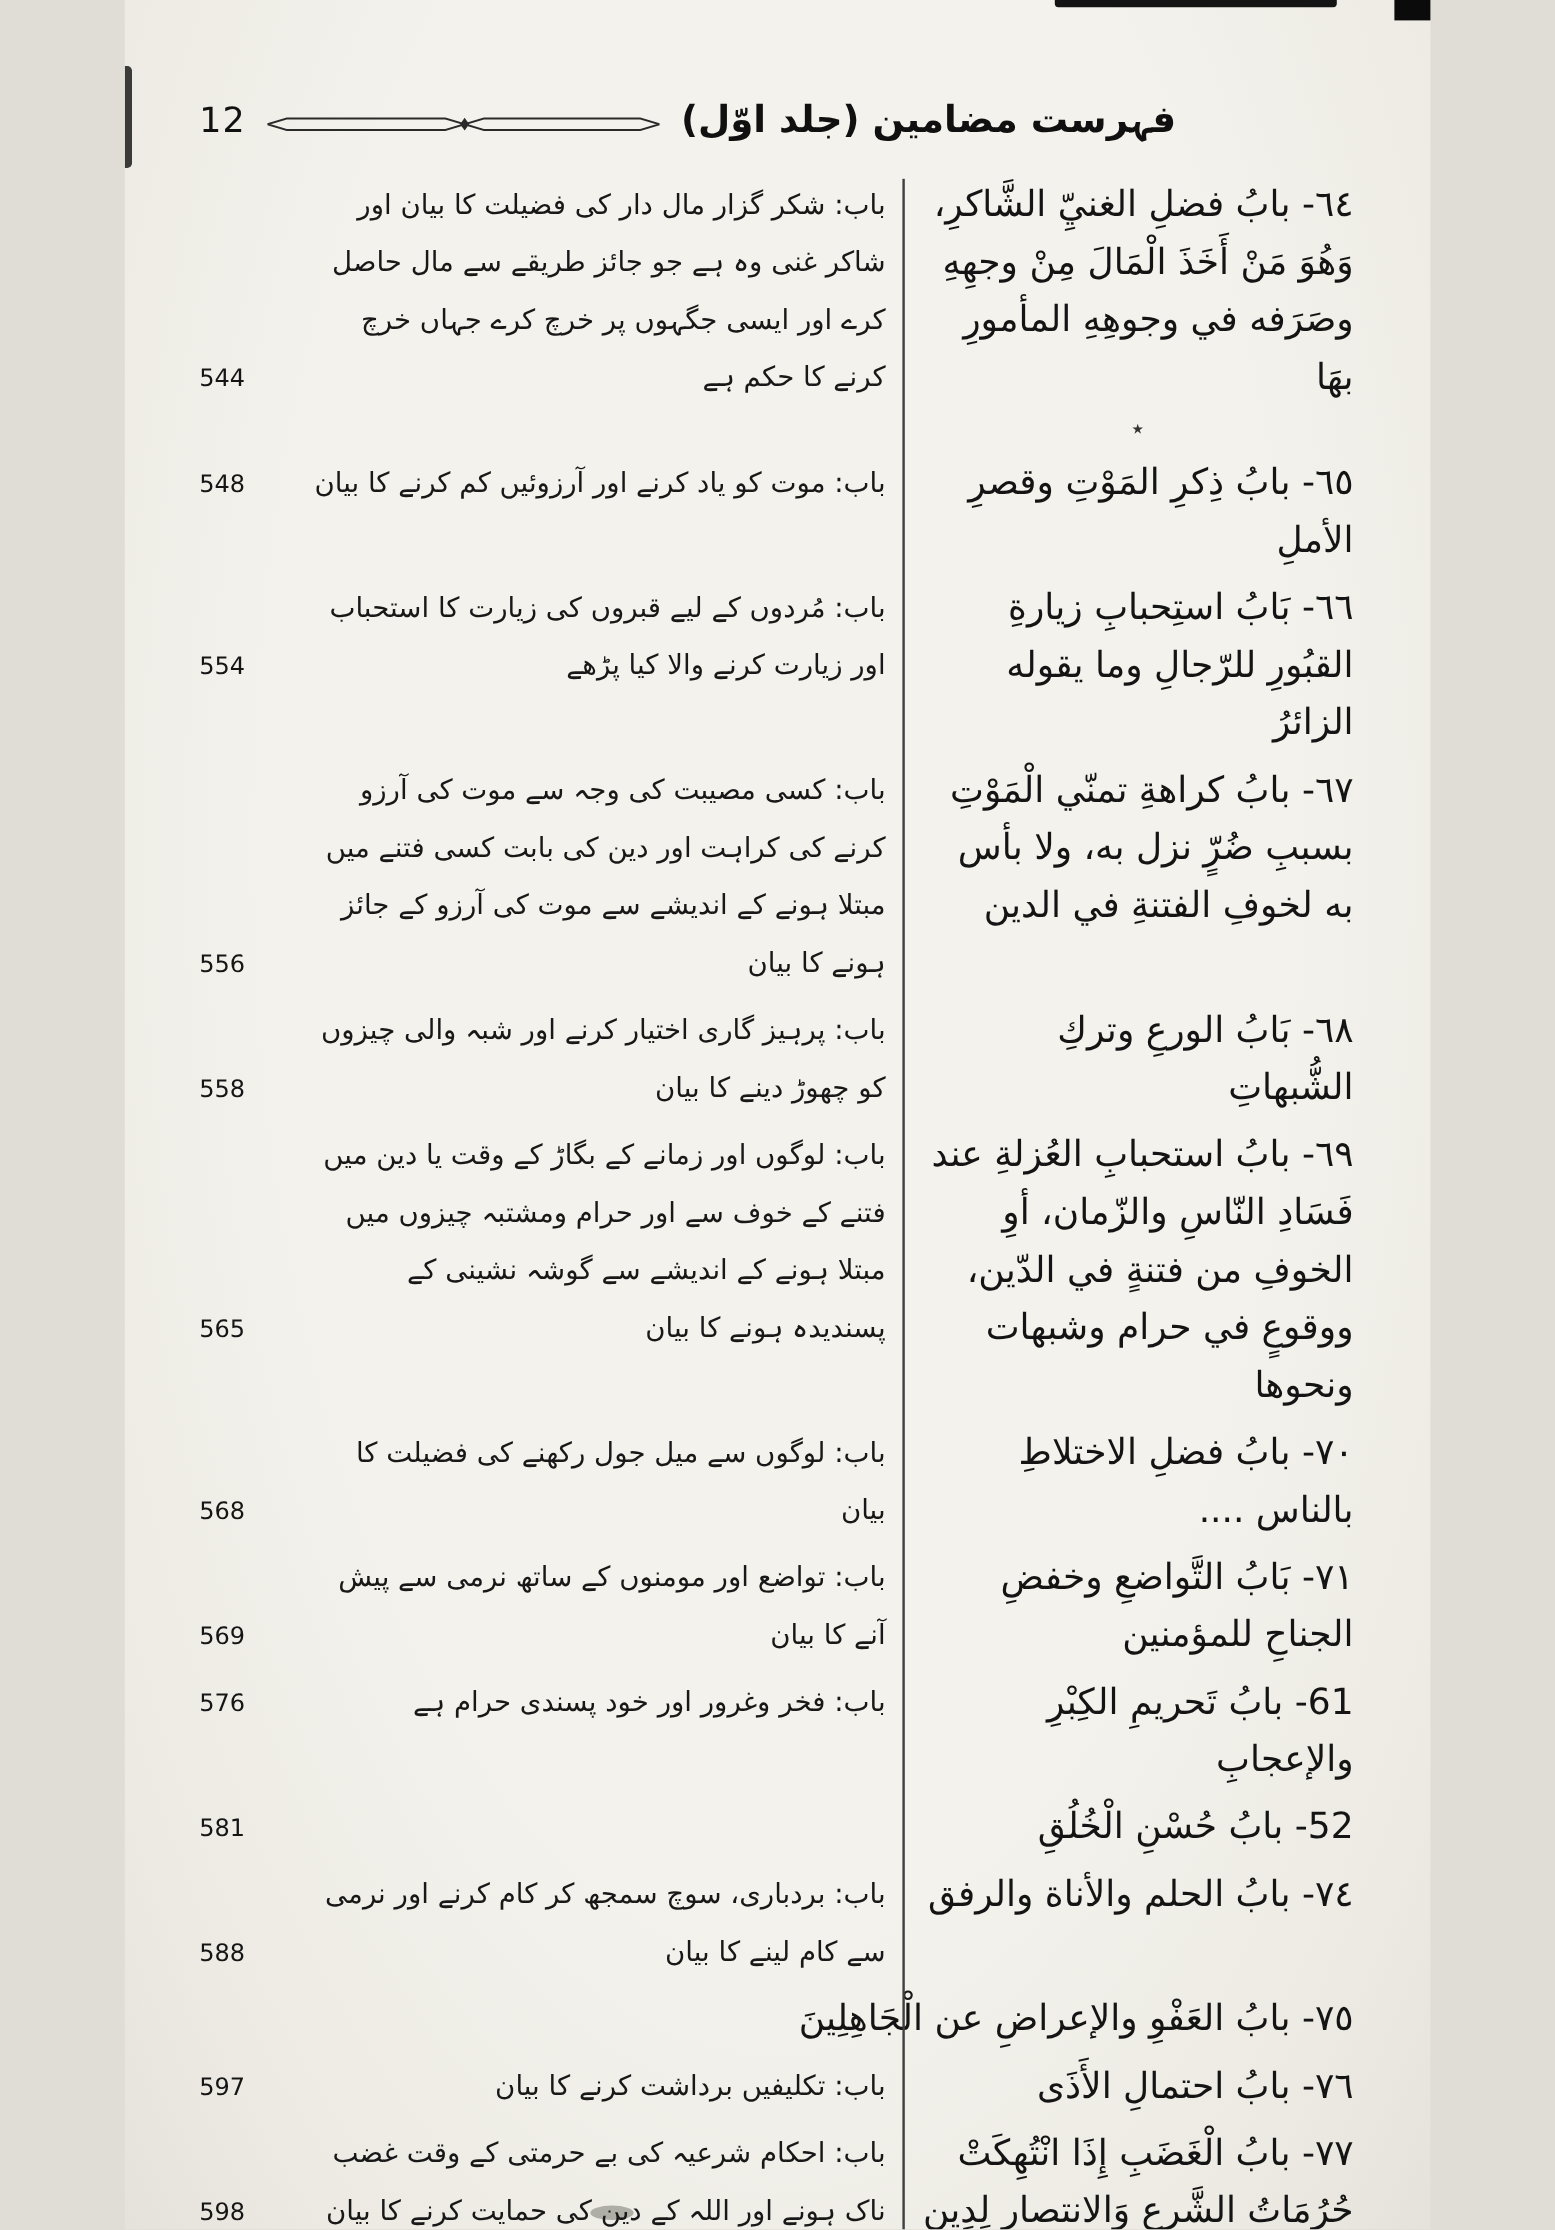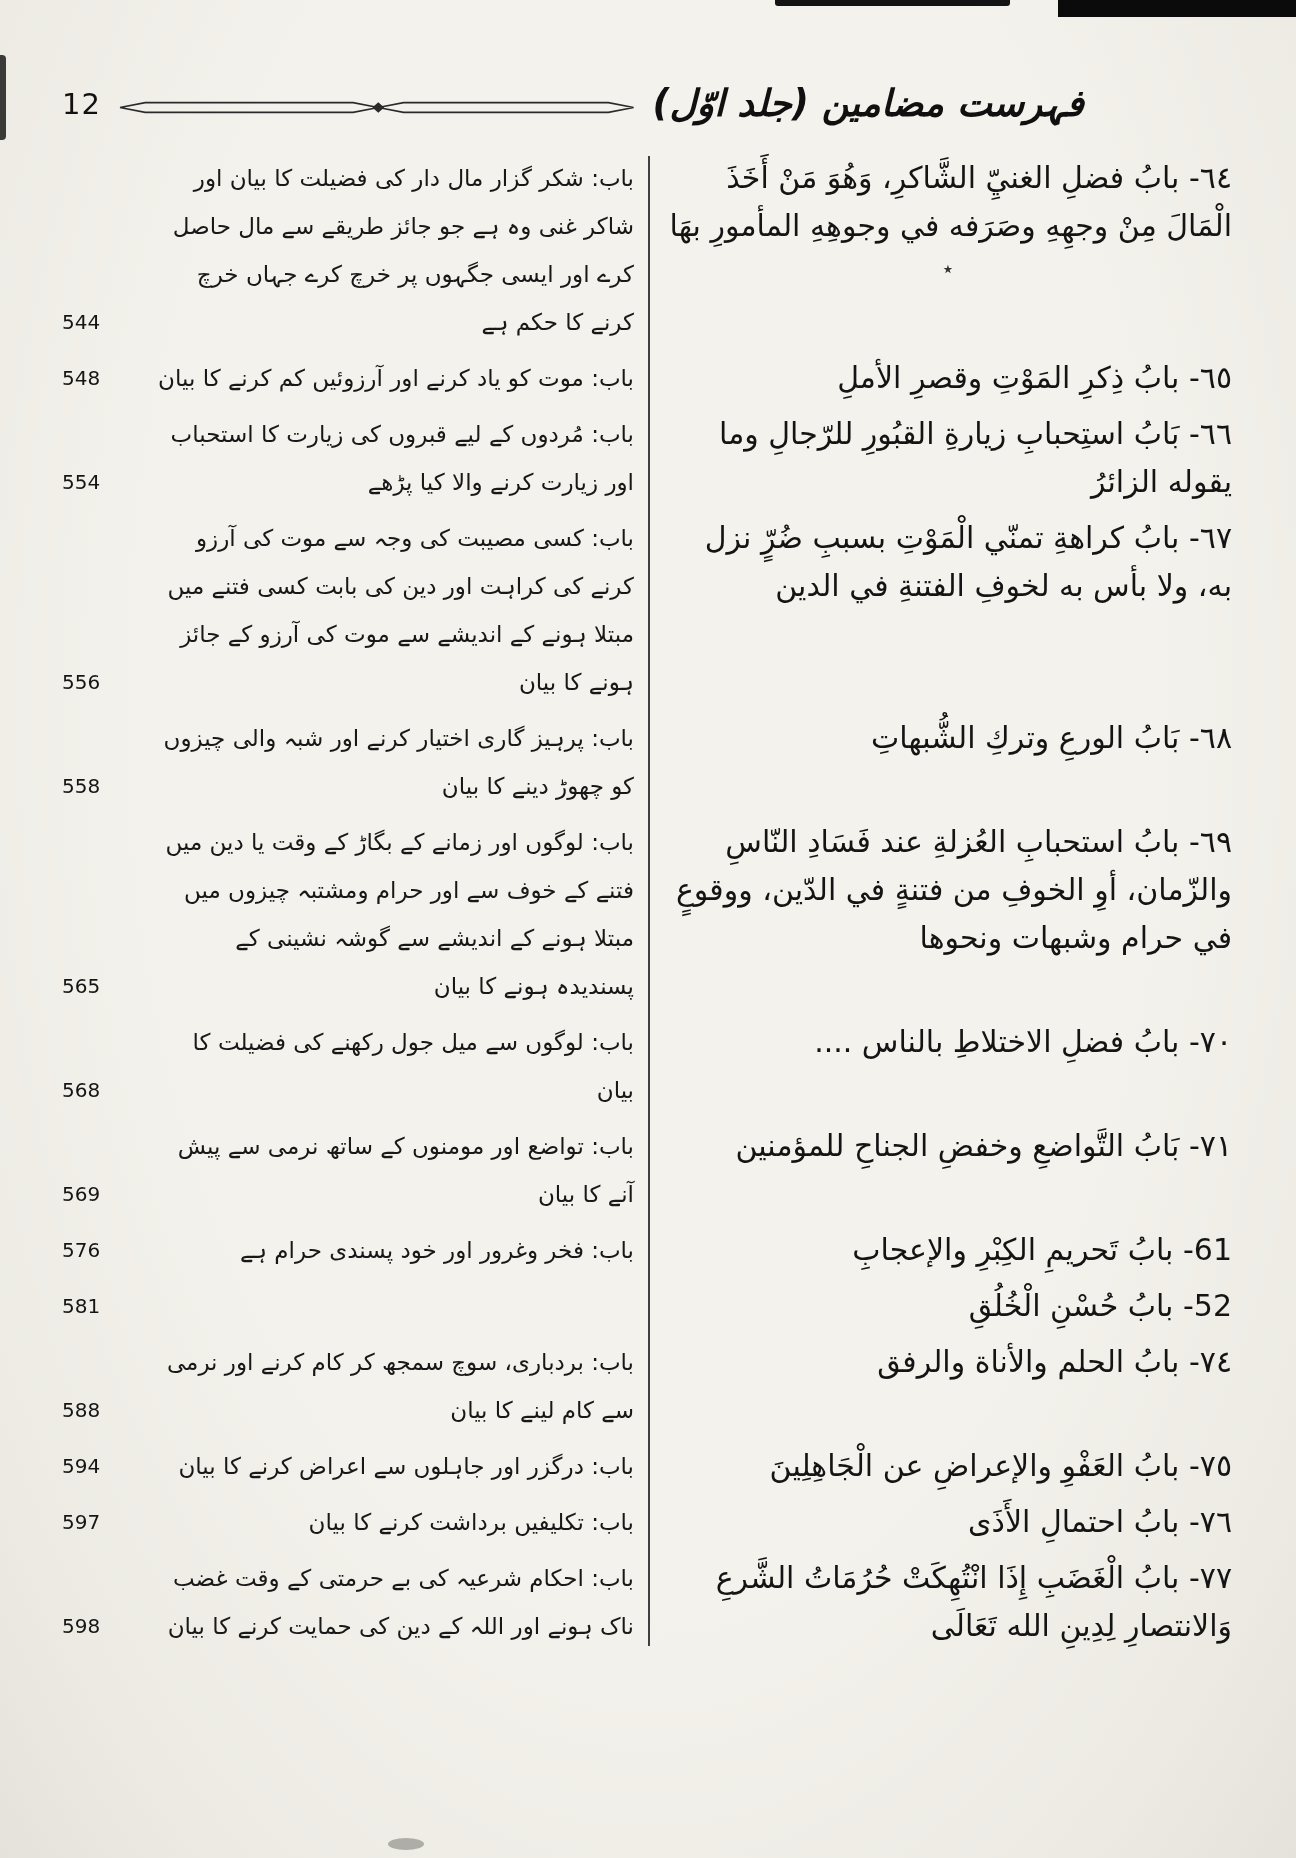--- a/index.html
+++ b/index.html
@@ -1,18 +1,18 @@
 <!DOCTYPE html>
 <html lang="ur"><head>
 <meta charset="utf-8">
 <style>
   html,body{margin:0;padding:0;background:#dfddd6;}
   .sheet{
     position:relative;
-    width:1296px;height:1858px;
+    width:1088px;height:1858px;
     margin:0 auto;
     overflow:hidden;
     background:radial-gradient(ellipse at 50% 38%, #f4f2ec 55%, #eceae3 85%, #e4e2da 100%);
     font-family:"DejaVu Sans", sans-serif;
     color:#1c1c1c;
   }
   
   .artifact{position:absolute;pointer-events:none;}
   .art-top-a{left:775px;top:0;width:235px;height:6px;background:#141414;border-radius:0 0 3px 3px;}
   .art-top-b{left:1058px;top:0;width:238px;height:17px;background:#0b0b0b;}
@@ -21,22 +21,22 @@
 
   
   .header{
     display:flex;align-items:center;
     padding:82px 212px 0 62px;
   }
   .page-num{font-size:29px;line-height:1;letter-spacing:1px;color:#111;}
   .ornament{flex:1;height:17px;margin:6px 16px 0 16px;}
   .book-title{
     direction:rtl;
-    font-size:37px;font-weight:bold;line-height:1.2;
-    white-space:nowrap;color:#101010;font-style:italic;
+    font-size:31px;font-weight:bold;line-height:1.2;
+    white-space:nowrap;color:#101010;
   }
 
   
   .content{
     position:relative;
     margin:28px 56px 0 56px;
   }
   .divider{
     position:absolute;top:2px;bottom:4px;left:592px;
     width:2px;background:#3f3f3f;
@@ -206,24 +206,20 @@
       <div class="page-no">588</div>
       <div class="urdu">باب: بردباری، سوچ سمجھ کر کام کرنے اور نرمی سے کام لینے کا بیان</div>
     </div>
     <div class="right-cell">
       <div class="arabic">٧٤- بابُ الحلم والأناة والرفق</div>
 
     </div>
   </div>
 
   <div class="entry-row">
-    <div class="left-cell">
-      <div class="page-no">594</div>
-      <div class="urdu">باب: درگزر اور جاہلوں سے اعراض کرنے کا بیان</div>
-    </div>
     <div class="right-cell">
       <div class="arabic">٧٥- بابُ العَفْوِ والإعراضِ عن الْجَاهِلِينَ</div>
 
     </div>
   </div>
 
   <div class="entry-row">
     <div class="left-cell">
       <div class="page-no">597</div>
       <div class="urdu">باب: تکلیفیں برداشت کرنے کا بیان</div>

